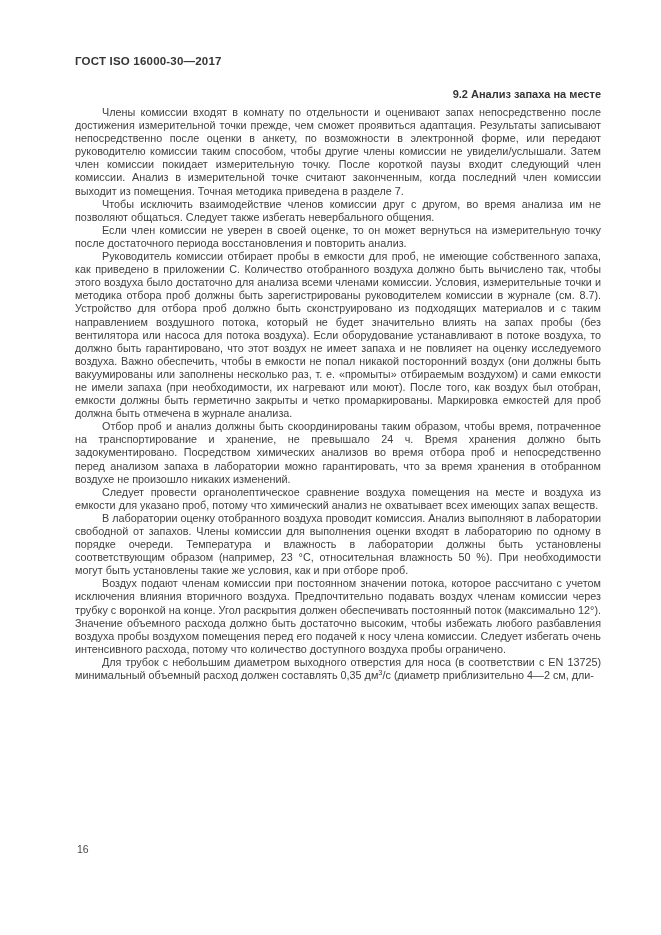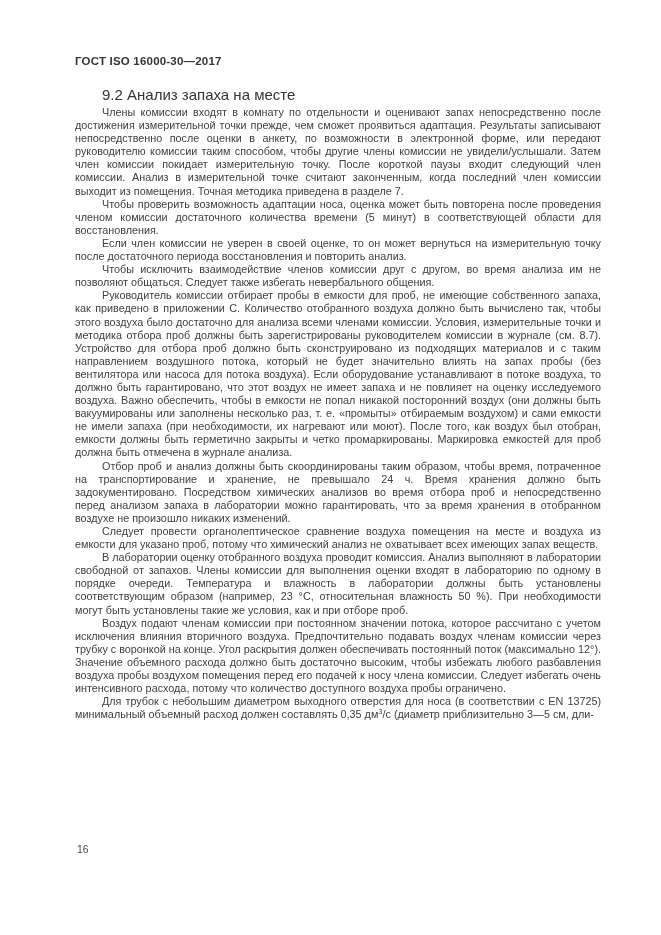--- a/index.html
+++ b/index.html
@@ -32,25 +32,26 @@
   p.body-par {
     margin: 0;
     font-size: 10.8px;
     line-height: 13.1px;
     text-align: justify;
     text-indent: 27px;
     color: #404040;
   }
   h2.sec-heading {
     margin: 12px 0 5px 0;
-    font-size: 15px;
+    font-size: 11px;
     line-height: 13px;
-    font-weight: normal;
+    font-weight: bold;
     color: #353535;
     text-indent: 27px;
+    text-align: right;
   }
   sup.cube {
     font-size: 7.5px;
     line-height: 0;
     vertical-align: 4px;
   }
   .page-number {
     position: absolute;
     left: 77px;
     top: 843px;
@@ -64,29 +65,28 @@
 
 <div class="page">
   <div class="content">
 
     <div class="doc-header">ГОСТ ISO 16000-30—2017</div>
 
 
     <h2 class="sec-heading">9.2 Анализ запаха на месте</h2>
 
     <p class="body-par">Члены комиссии входят в комнату по отдельности и оценивают запах непосредственно после достижения измерительной точки прежде, чем сможет проявиться адаптация. Результаты записывают непосредственно после оценки в анкету, по возможности в электронной форме, или передают руководителю комиссии таким способом, чтобы другие члены комиссии не увидели/услышали. Затем член комиссии покидает измерительную точку. После короткой паузы входит следующий член комиссии. Анализ в измерительной точке считают законченным, когда последний член комиссии выходит из помещения. Точная методика приведена в разделе 7.</p>
-    <p class="body-par">Чтобы проверить возможность адаптации носа, оценка может быть повторена после проведения членом комиссии достаточного количества времени (5 минут) в соответствующей области для восстановления.</p>
+    <p class="body-par">Чтобы исключить взаимодействие членов комиссии друг с другом, во время анализа им не позволяют общаться. Следует также избегать невербального общения.</p>
     <p class="body-par">Если член комиссии не уверен в своей оценке, то он может вернуться на измерительную точку после достаточного периода восстановления и повторить анализ.</p>
-    <p class="body-par">Чтобы исключить взаимодействие членов комиссии друг с другом, во время анализа им не позволяют общаться. Следует также избегать невербального общения.</p>
 
 
     <p class="body-par">Руководитель комиссии отбирает пробы в емкости для проб, не имеющие собственного запаха, как приведено в приложении С. Количество отобранного воздуха должно быть вычислено так, чтобы этого воздуха было достаточно для анализа всеми членами комиссии. Условия, измерительные точки и методика отбора проб должны быть зарегистрированы руководителем комиссии в журнале (см. 8.7). Устройство для отбора проб должно быть сконструировано из подходящих материалов и с таким направлением воздушного потока, который не будет значительно влиять на запах пробы (без вентилятора или насоса для потока воздуха). Если оборудование устанавливают в потоке воздуха, то должно быть гарантировано, что этот воздух не имеет запаха и не повлияет на оценку исследуемого воздуха. Важно обеспечить, чтобы в емкости не попал никакой посторонний воздух (они должны быть вакуумированы или заполнены несколько раз, т. е. «промыты» отбираемым воздухом) и сами емкости не имели запаха (при необходимости, их нагревают или моют). После того, как воздух был отобран, емкости должны быть герметично закрыты и четко промаркированы. Маркировка емкостей для проб должна быть отмечена в журнале анализа.</p>
     <p class="body-par">Отбор проб и анализ должны быть скоординированы таким образом, чтобы время, потраченное на транспортирование и хранение, не превышало 24 ч. Время хранения должно быть задокументировано. Посредством химических анализов во время отбора проб и непосредственно перед анализом запаха в лаборатории можно гарантировать, что за время хранения в отобранном воздухе не произошло никаких изменений.</p>
     <p class="body-par">Следует провести органолептическое сравнение воздуха помещения на месте и воздуха из емкости для указано проб, потому что химический анализ не охватывает всех имеющих запах веществ.</p>
     <p class="body-par">В лаборатории оценку отобранного воздуха проводит комиссия. Анализ выполняют в лаборатории свободной от запахов. Члены комиссии для выполнения оценки входят в лабораторию по одному в порядке очереди. Температура и влажность в лаборатории должны быть установлены соответствующим образом (например, 23 °С, относительная влажность 50 %). При необходимости могут быть установлены такие же условия, как и при отборе проб.</p>
     <p class="body-par">Воздух подают членам комиссии при постоянном значении потока, которое рассчитано с учетом исключения влияния вторичного воздуха. Предпочтительно подавать воздух членам комиссии через трубку с воронкой на конце. Угол раскрытия должен обеспечивать постоянный поток (максимально 12°). Значение объемного расхода должно быть достаточно высоким, чтобы избежать любого разбавления воздуха пробы воздухом помещения перед его подачей к носу члена комиссии. Следует избегать очень интенсивного расхода, потому что количество доступного воздуха пробы ограничено.</p>
 
-    <p class="body-par"><span>Для трубок с небольшим диаметром выходного отверстия для носа (в соответствии с EN 13725) минимальный объемный расход должен составлять 0,35 дм</span><sup class="cube">3</sup><span>/с (диаметр приблизительно 3—5 см, дли-</span></p>
+    <p class="body-par"><span>Для трубок с небольшим диаметром выходного отверстия для носа (в соответствии с EN 13725) минимальный объемный расход должен составлять 0,35 дм</span><sup class="cube">3</sup><span>/с (диаметр приблизительно 4—2 см, дли-</span></p>
 
   </div>
 
   <div class="page-number">16</div>
 </div>
 
 </body></html>

